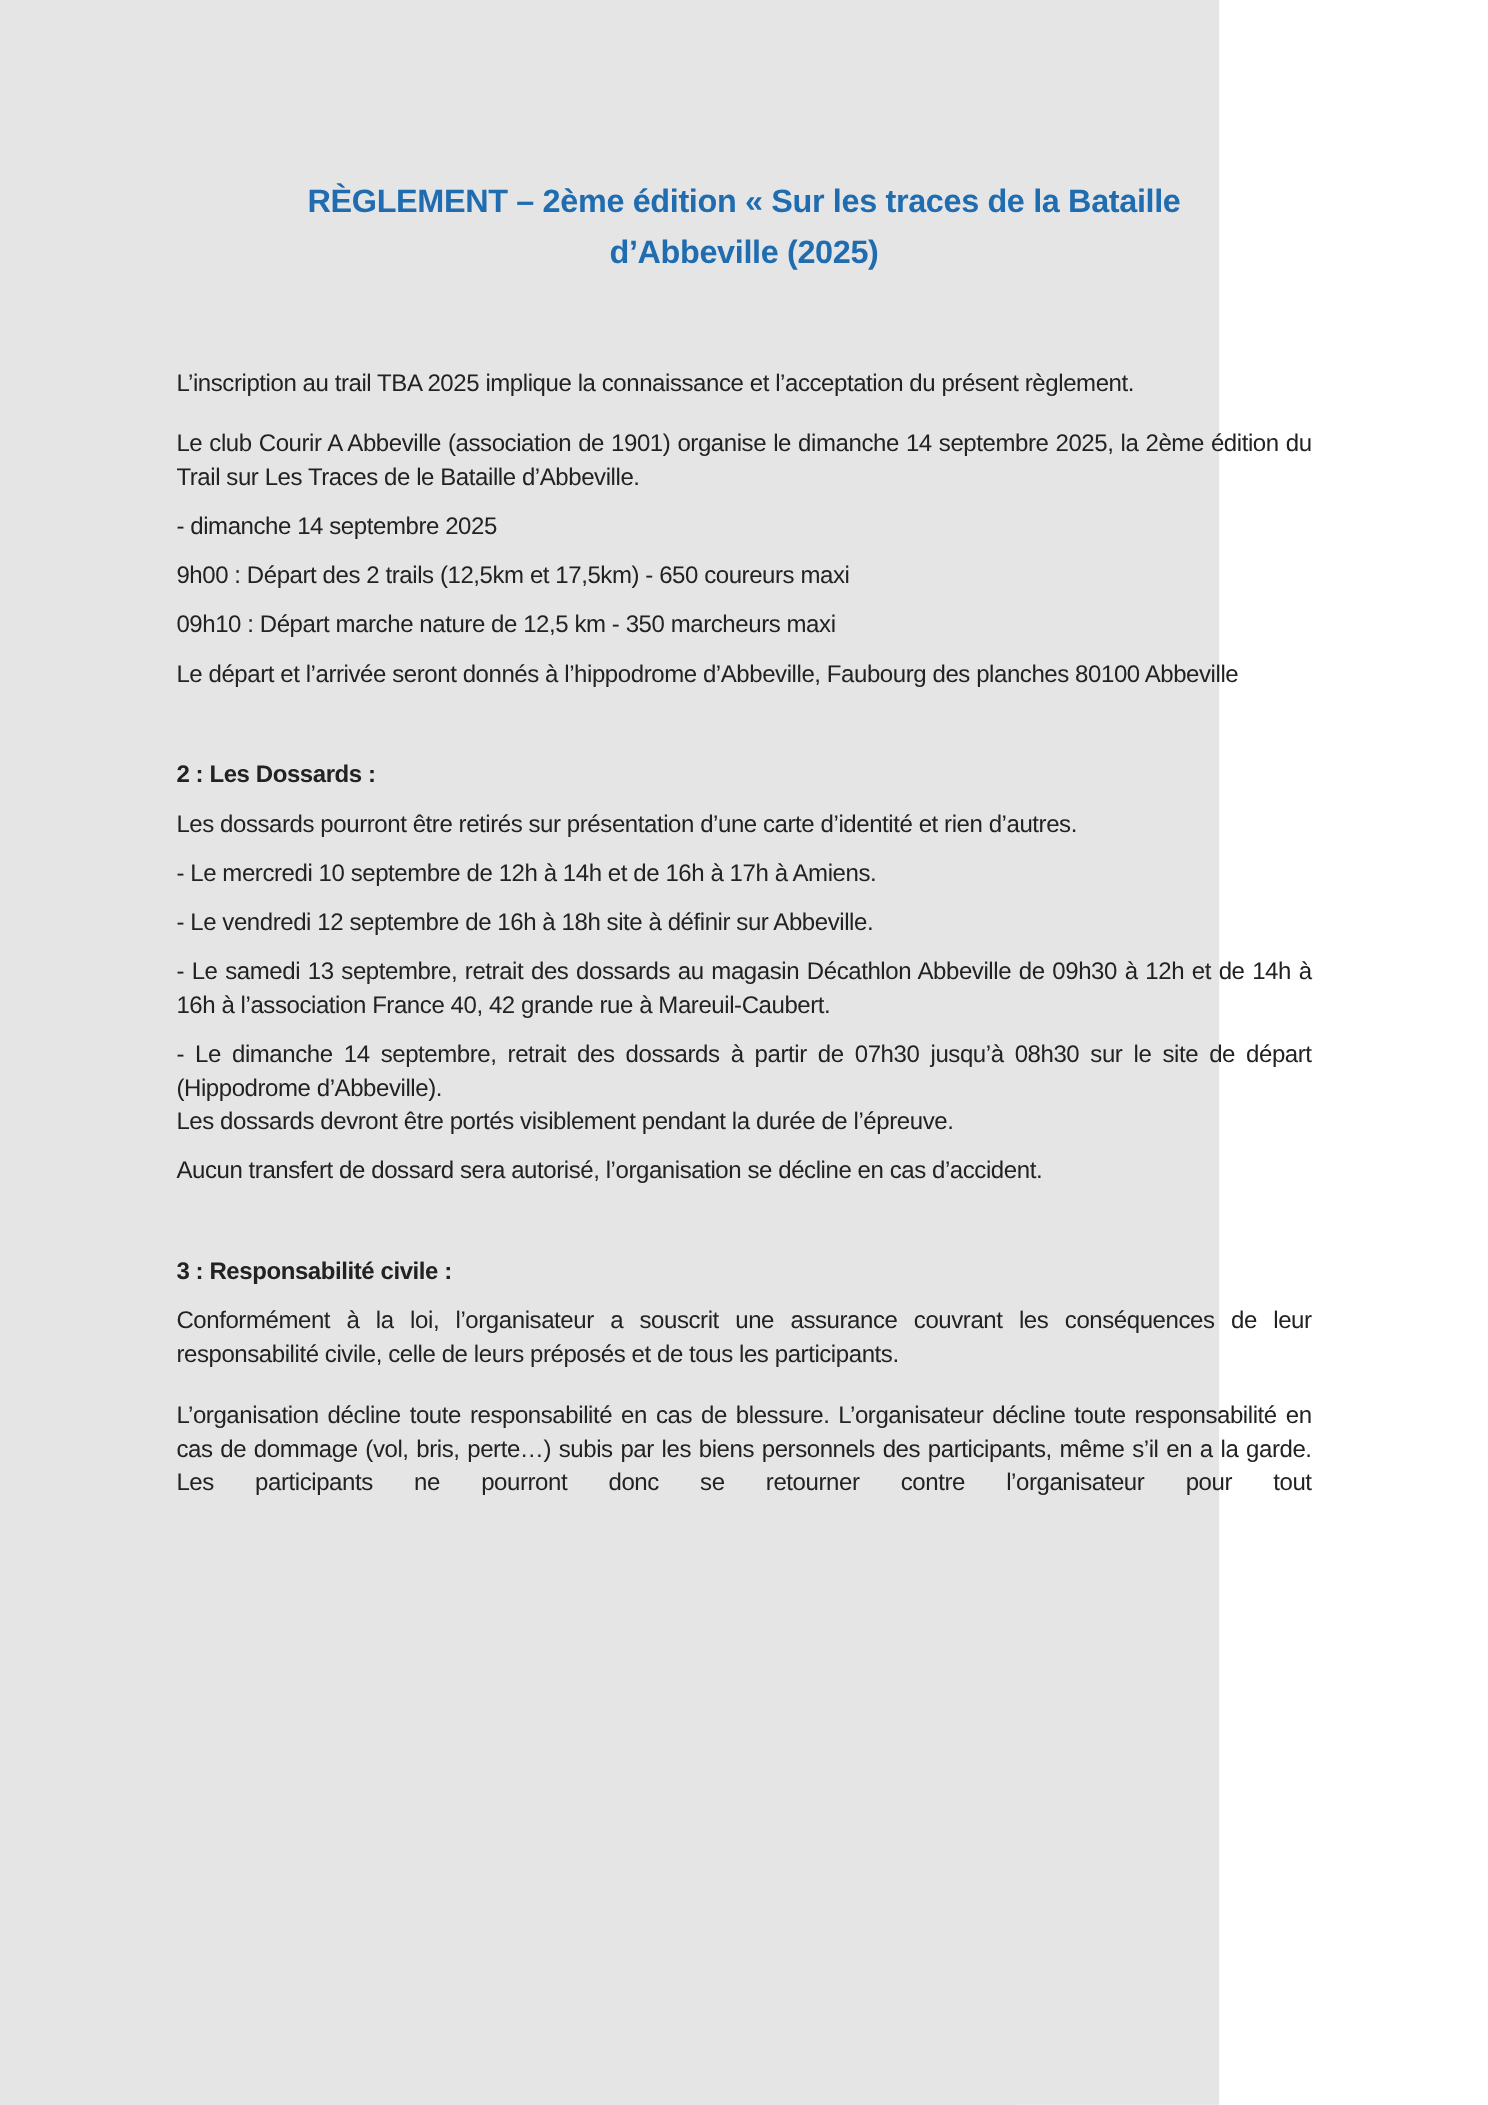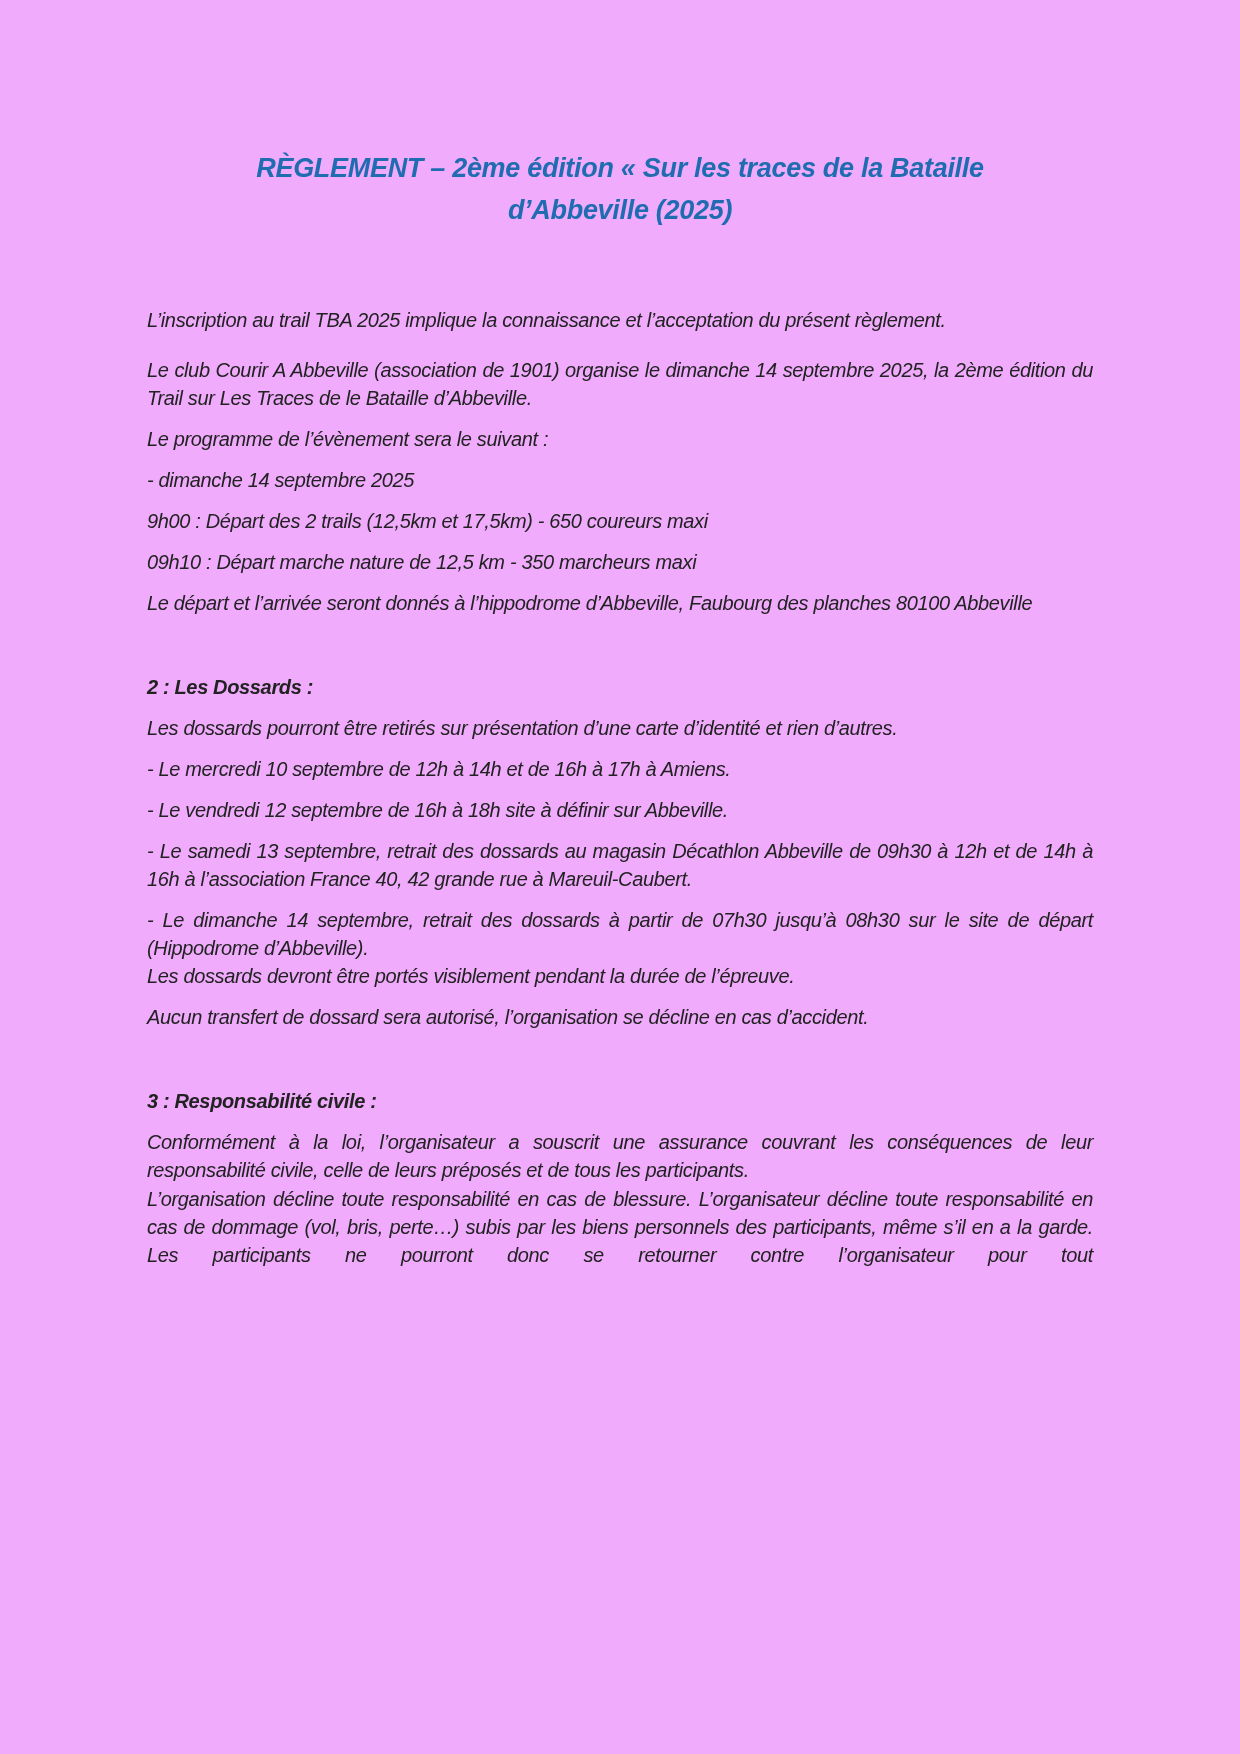--- a/index.html
+++ b/index.html
@@ -1,19 +1,19 @@
 <!DOCTYPE html>
 <html><head>
   <meta charset="utf-8">
   <style>
     html, body { margin: 0; padding: 0; background: #ffffff; }
     body { width: 1240px; height: 1754px; position: relative; overflow: hidden; }
     .page {
-      position: absolute; left: 0; top: 0; width: 1240px; height: 1754px; background: #f0abfc;
-      font-family: "Liberation Sans", sans-serif; color: #222222; font-style: italic;
+      position: absolute; left: 0; top: 0; width: 1016px; height: 1754px; background: #e5e5e5;
+      font-family: "Liberation Sans", sans-serif; color: #222222;
     }
     .title {
       position: absolute; left: 150px; width: 940px; top: 147px;
       text-align: center; color: #1f6cb0; font-weight: bold;
       font-size: 27px; line-height: 42px; letter-spacing: -0.3px;
     }
     .body { position: absolute; left: 147px; width: 946px; top: 306px; font-size: 20px; letter-spacing: -0.35px; }
     .p { margin: 0; line-height: 28px; }
     .justify { text-align: justify; text-align-last: left; }
     .h { font-weight: bold; }
@@ -24,32 +24,31 @@
 <div class="page">
   <div class="title">
     <div>RÈGLEMENT – 2ème édition « Sur les traces de la Bataille</div>
     <div>d’Abbeville (2025)</div>
   </div>
 
   <div class="body">
     <p class="p">L’inscription au trail TBA 2025 implique la connaissance et l’acceptation du présent règlement.</p>
 
     <p class="p justify" style="margin-top:22px">Le club Courir A Abbeville (association de 1901) organise le dimanche 14 septembre 2025, la 2ème édition du Trail sur Les Traces de le Bataille d’Abbeville.</p>
-    <p class="p" style="margin-top:13px">Le programme de l’évènement sera le suivant :</p>
     <p class="p" style="margin-top:13px">- dimanche 14 septembre 2025</p>
     <p class="p" style="margin-top:13px">9h00 : Départ des 2 trails (12,5km et 17,5km) - 650 coureurs maxi</p>
     <p class="p" style="margin-top:13px">09h10 : Départ marche nature de 12,5 km - 350 marcheurs maxi</p>
     <p class="p justify" style="margin-top:13px">Le départ et l’arrivée seront donnés à l’hippodrome d’Abbeville, Faubourg des planches 80100 Abbeville</p>
 
     <p class="p h" style="margin-top:56px">2 : Les Dossards :</p>
     <p class="p" style="margin-top:13px">Les dossards pourront être retirés sur présentation d’une carte d’identité et rien d’autres.</p>
     <p class="p" style="margin-top:13px">- Le mercredi 10 septembre de 12h à 14h et de 16h à 17h à Amiens.</p>
     <p class="p" style="margin-top:13px">- Le vendredi 12 septembre de 16h à 18h site à définir sur Abbeville.</p>
     <p class="p justify" style="margin-top:13px">- Le samedi 13 septembre, retrait des dossards au magasin Décathlon Abbeville de 09h30 à 12h et de 14h à 16h à l’association France 40, 42 grande rue à Mareuil-Caubert.</p>
     <p class="p justify" style="margin-top:13px">- Le dimanche 14 septembre, retrait des dossards à partir de 07h30 jusqu’à 08h30 sur le site de départ (Hippodrome d’Abbeville).</p>
     <p class="p" style="">Les dossards devront être portés visiblement pendant la durée de l’épreuve.</p>
     <p class="p" style="margin-top:13px">Aucun transfert de dossard sera autorisé, l’organisation se décline en cas d’accident.</p>
 
     <p class="p h" style="margin-top:56px">3 : Responsabilité civile :</p>
     <p class="p justify" style="margin-top:13px">Conformément à la loi, l’organisateur a souscrit une assurance couvrant les conséquences de leur responsabilité civile, celle de leurs préposés et de tous les participants.</p>
-    <p class="p justify" style="margin-top:1px; text-align-last: justify;">L’organisation décline toute responsabilité en cas de blessure. L’organisateur décline toute responsabilité en cas de dommage (vol, bris, perte…) subis par les biens personnels des participants, même s’il en a la garde. Les participants ne pourront donc se retourner contre l’organisateur pour tout</p>
+    <p class="p justify" style="margin-top:23px; text-align-last: justify;">L’organisation décline toute responsabilité en cas de blessure. L’organisateur décline toute responsabilité en cas de dommage (vol, bris, perte…) subis par les biens personnels des participants, même s’il en a la garde. Les participants ne pourront donc se retourner contre l’organisateur pour tout</p>
   </div>
 </div>
 
 </body></html>

